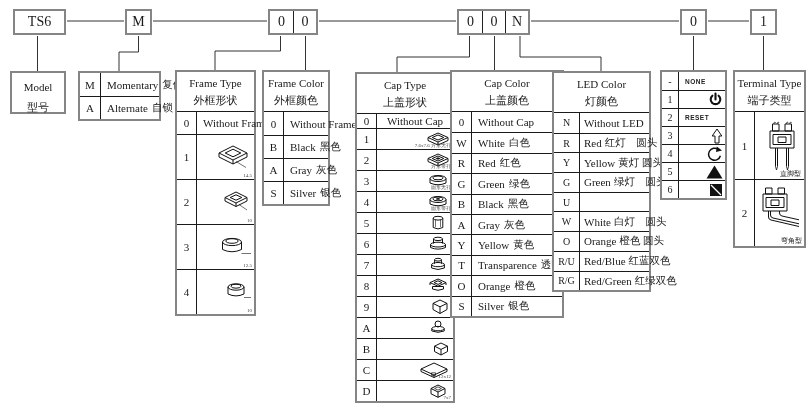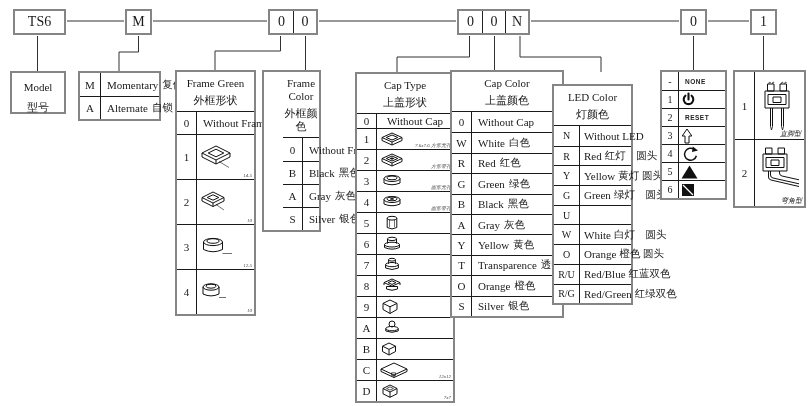--- a/index.html
+++ b/index.html
@@ -20,44 +20,44 @@
   .tbl{position:absolute;background:#fff;border:2px solid #858585;}
   .hdr{border-bottom:1px solid #1a1a1a;text-align:center;padding:5px 1px 4px 1px;}
   .hdr .en{font-size:11px;line-height:13px;}
   .hdr .zh{font-size:11px;line-height:13px;margin-top:4px;}
   .hdr-only .hdr{border-bottom:none;padding-top:8px;}
   .hdr-only .hdr .zh{margin-top:7px;}
   .t-row{display:flex;align-items:stretch;border-top:1px solid #1a1a1a;background:#fff;}
   .tbl .rows .t-row:first-child{border-top:none;}
   .key{flex:0 0 20px;display:flex;align-items:center;justify-content:center;font-size:11px;border-right:1px solid #1a1a1a;}
   .val{flex:1;position:relative;display:flex;align-items:center;gap:4px;padding:0 3px 0 6px;font-size:11px;white-space:nowrap;}
-  .icon-row .val{justify-content:flex-start;padding:0 2px;font-style:italic;}
+  .icon-row .val{justify-content:flex-end;padding:0 2px;}
   .icon{display:flex;align-items:center;justify-content:center;}
   .icon svg{display:block;}
   .zh{font-size:10.5px;}
   .note{position:absolute;right:2px;bottom:0;font-size:5px;line-height:6px;color:#444;white-space:nowrap;}
   .small-lbl{font-family:"Liberation Sans","DejaVu Sans",sans-serif;font-size:6.5px;font-weight:bold;letter-spacing:0.5px;color:#222;}
 
   
   #model-table{left:10px;top:71px;width:56px;height:43px;}
   #function-table{left:78px;top:71px;width:83px;}
   #function-table .t-row{height:23px;}
   #function-table .key{flex-basis:21px;}
   #frame-type-table{left:175px;top:70px;width:81px;}
   #frame-type-table .t-row.text-row{height:22px;}
   #frame-type-table .t-row.icon-row{height:45px;}
-  #frame-color-table{left:262px;top:70px;width:59px;padding-left:19px;}
+  #frame-color-table{left:262px;top:70px;width:68px;}
   #frame-color-table .t-row{height:23px;}
   #cap-type-table{left:355px;top:72px;width:100px;}
   #cap-type-table .t-row.text-row{height:14px;font-size:10.5px;}
   #cap-type-table .text-row .val{justify-content:center;padding:0 2px;}
   #cap-type-table .t-row.icon-row{height:21px;}
   #cap-color-table{left:450px;top:70px;width:114px;}
   #cap-color-table .t-row{height:20.4px;}
-  #led-color-table{left:552px;top:84px;width:81px;}
+  #led-color-table{left:552px;top:71px;width:99px;}
   #led-color-table .t-row{height:19.7px;font-size:10.5px;}
   #led-color-table .key{flex-basis:26px;font-size:10px;}
   #led-color-table .val{padding:0 1px 0 4px;gap:3px;}
   #cap-pattern-table{left:660px;top:70px;width:67px;}
   #cap-pattern-table .t-row{height:18px;}
   #cap-pattern-table .key{flex-basis:17px;font-size:10px;}
   #terminal-table{left:733px;top:70px;width:73px;}
   #terminal-table .t-row{height:67px;}
   #terminal-table .note{font-size:7px;right:3px;bottom:2px;color:#222;}
 </style>
@@ -124,21 +124,21 @@
           <div class="val">
             <span class="lbl">Alternate</span>
             <span class="zh">自锁</span>
           </div>
         </div>
       </div>
   </div>
 
   <div class="tbl" id="frame-type-table">
     <div class="hdr">
-      <div class="en">Frame Green</div>
+      <div class="en">Frame Type</div>
       <div class="zh">外框形状</div>
     </div>
     <div class="rows">
         <div class="t-row text-row">
           <div class="key">0</div>
           <div class="val">
             <span class="lbl">Without Frame</span>
           </div>
         </div>
         <div class="t-row icon-row">
@@ -626,20 +626,24 @@
                 <rect x="1" y="1" width="12" height="12" fill="#111" stroke="none"></rect>
                 <line x1="2" y1="2" x2="12" y2="12" stroke="#fff" stroke-width="1.3"></line>
               </svg>
             </span>
           </div>
         </div>
       </div>
   </div>
 
   <div class="tbl" id="terminal-table">
+    <div class="hdr">
+      <div class="en">Terminal Type</div>
+      <div class="zh">端子类型</div>
+    </div>
     <div class="rows">
         <div class="t-row icon-row">
           <div class="key">1</div>
           <div class="val">
             <span class="icon">
               <svg xmlns="http://www.w3.org/2000/svg" width="40" height="52" viewBox="0 0 40 52" fill="none" stroke="#111" stroke-width="1" stroke-linejoin="round">
                 <rect x="8" y="11" width="24" height="17"></rect>
                 <rect x="10.5" y="4" width="6.5" height="7"></rect>
                 <rect x="23" y="4" width="6.5" height="7"></rect>
                 <path d="M12,4C11.5,2.4 13.2,1.4 13.6,3 M15.4,4C14.9,2.4 16.6,1.4 17,3 M24.5,4C24,2.4 25.7,1.4 26.1,3 M27.9,4C27.4,2.4 29.1,1.4 29.5,3" stroke-width="0.8"></path>

